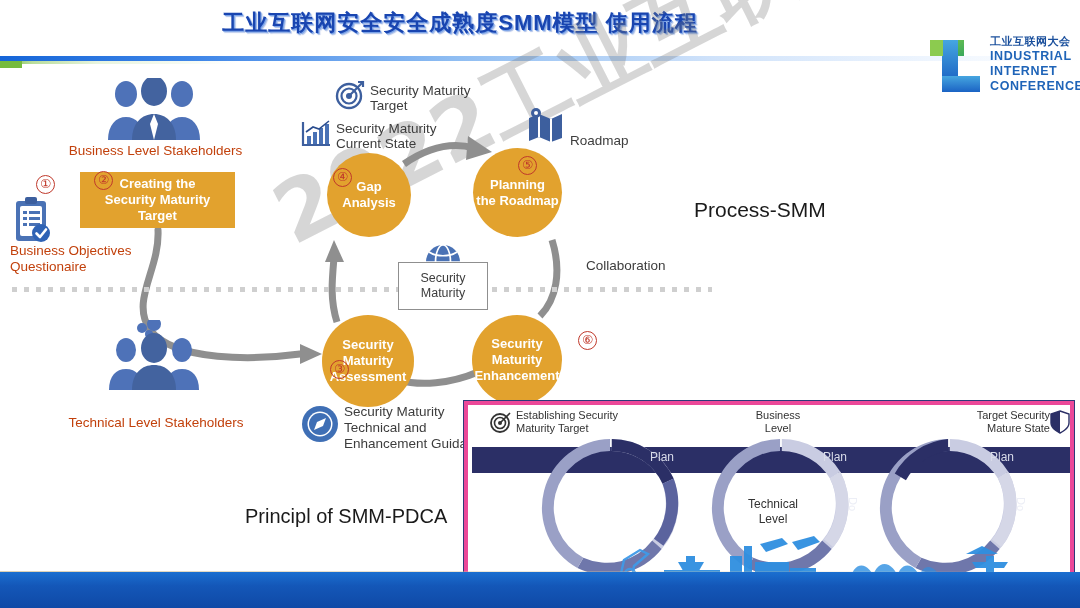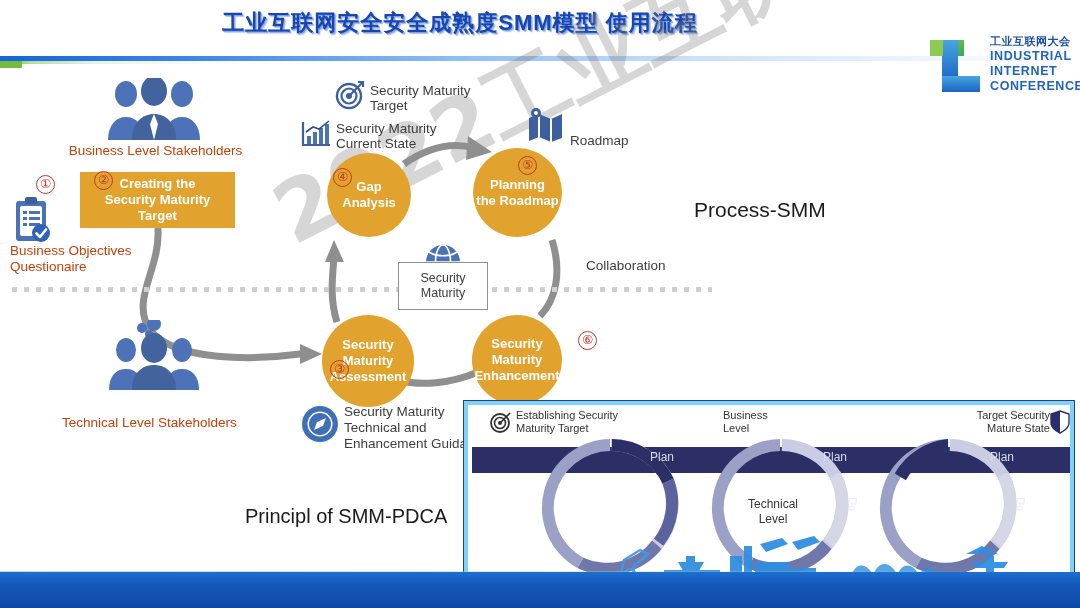--- a/index.html
+++ b/index.html
@@ -105,26 +105,26 @@
 
   
   #dotline {
     position: absolute; left: 12px; top: 287px; width: 700px; height: 5px;
     background-image: repeating-linear-gradient(to right,#cfcfcf 0 5px, rgba(0,0,0,0) 5px 12px);
   }
 
   
   #pdca {
     position: absolute; left: 463px; top: 400px; width: 612px; height: 200px;
-    background: #7dd3fc; border: 1.5px solid #2f3a7a;
+    background: #ec4899; border: 1.5px solid #2f3a7a;
   }
   #pdca-inner { position: absolute; inset: 4px; background: #fff; overflow: hidden; }
   .pdca-head {
     position: absolute; top: 4px; font-size: 11px; line-height: 13px;
-    color: #333; text-align: left;
+    color: #333; text-align: center;
   }
   #pdca-bar {
     position: absolute; left: 4px; top: 42px; width: 604px; height: 26px;
     background: #2b2f66;
   }
 
   svg { display: block; }
 </style>
 </head>
 <body>
@@ -238,21 +238,21 @@
       <ellipse cx="26" cy="30" rx="10" ry="12"></ellipse>
       <path d="M9 70c0-14 7-21 17-21s17 7 17 21z"></path>
       <ellipse cx="82" cy="30" rx="10" ry="12"></ellipse>
       <path d="M65 70c0-14 7-21 17-21s17 7 17 21z"></path>
     </g>
     <g fill="#43639f">
       <ellipse cx="54" cy="28" rx="13" ry="15"></ellipse>
       <path d="M32 70c0-17 10-25 22-25s22 8 22 25z"></path>
     </g>
   </svg>
-  <div class="lbl" style="left:62px;top:415px;width:188px;">Technical Level Stakeholders</div>
+  <div class="lbl" style="left:62px;top:415px;width:188px;text-align:center;">Technical Level Stakeholders</div>
 
   <svg style="position:absolute;left:335px;top:80px;width:30px;height:30px;" viewBox="0 0 30 30">
     <circle cx="14" cy="16" r="12" fill="none" stroke="#3d5f9e" stroke-width="2.4"></circle>
     <circle cx="14" cy="16" r="7.5" fill="none" stroke="#3d5f9e" stroke-width="2.2"></circle>
     <circle cx="14" cy="16" r="3" fill="#3d5f9e"></circle>
     <path d="M14 16 L27 3" stroke="#3d5f9e" stroke-width="2.2"></path>
     <path d="M23 2 L28 2 L28 7" fill="none" stroke="#3d5f9e" stroke-width="2.2"></path>
   </svg>
   <div class="lbl lbl-dark" style="left:370px;top:83px;">Security Maturity</div>
   <div class="lbl lbl-dark" style="left:370px;top:98px;">Target</div>

